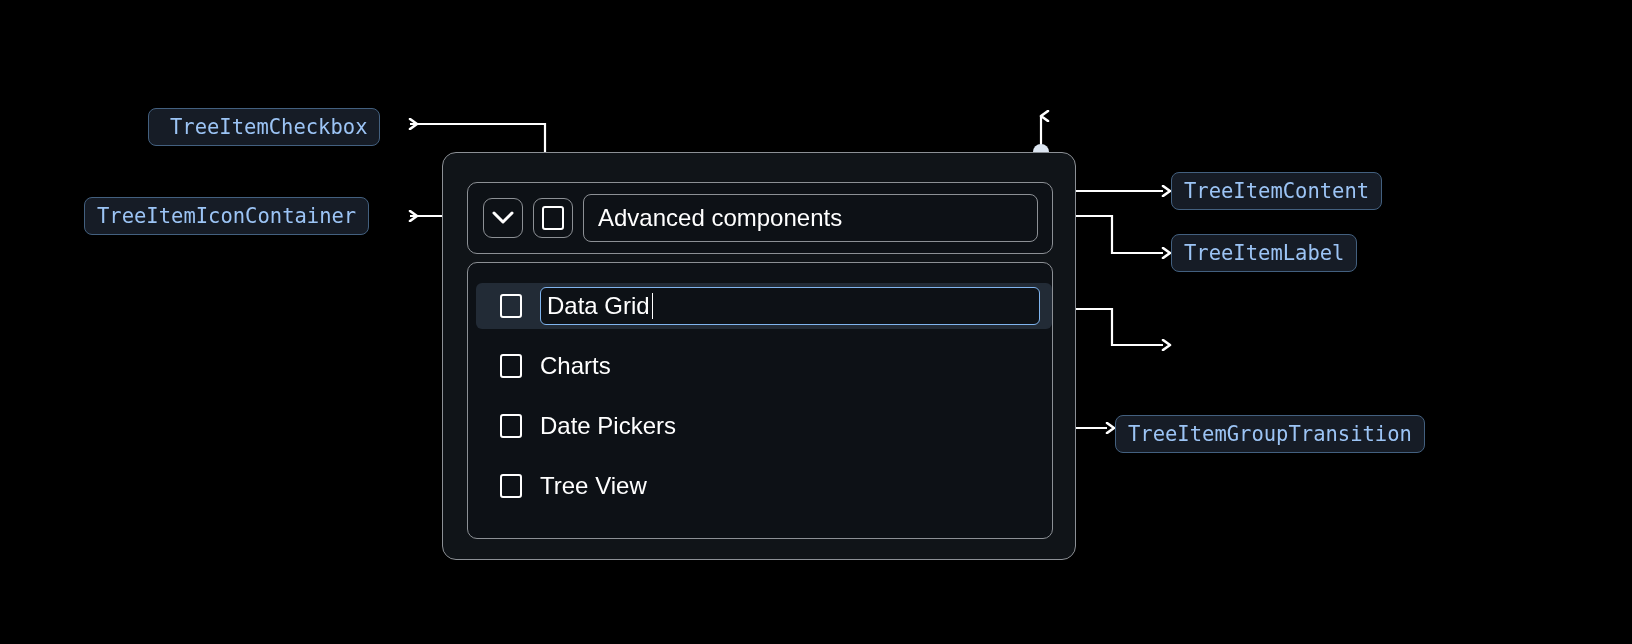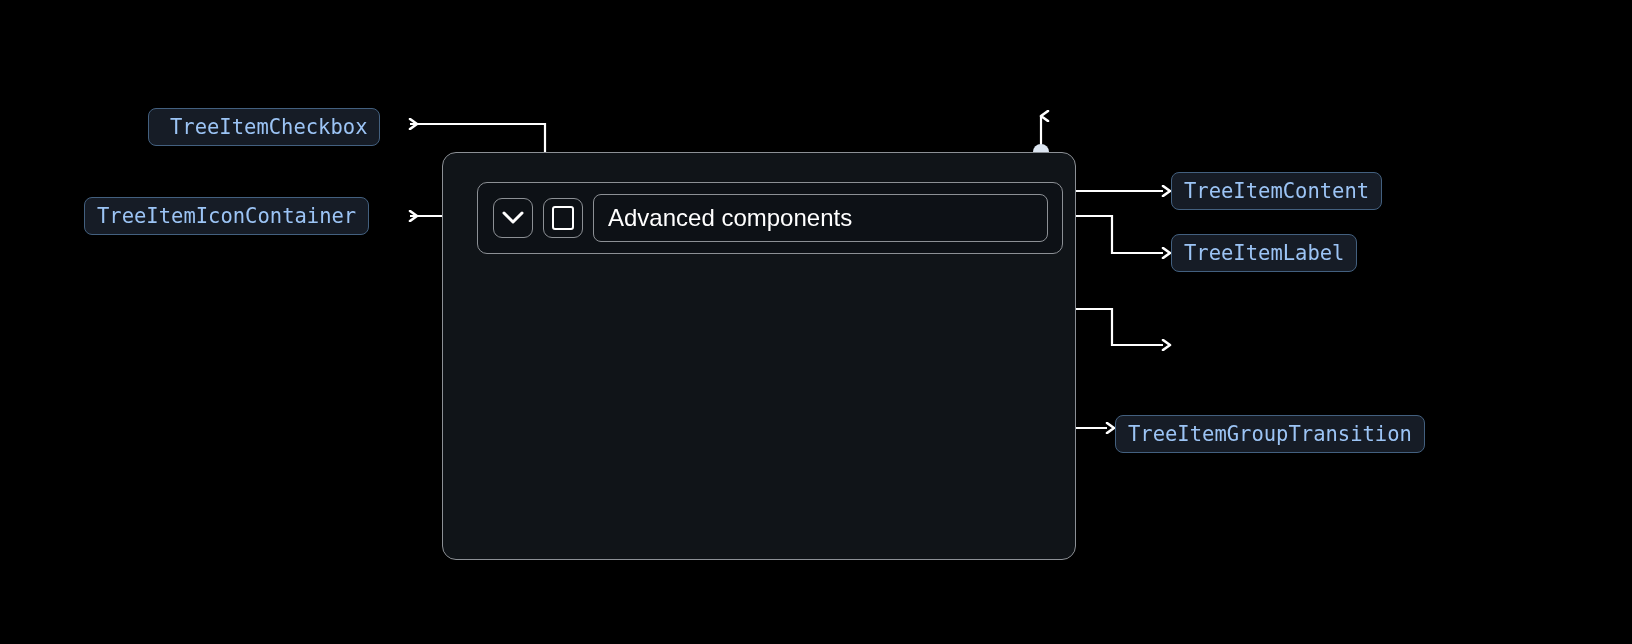--- a/index.html
+++ b/index.html
@@ -71,21 +71,20 @@
     width: 586px;
     height: 72px;
     box-sizing: border-box;
     background: #0d1116;
     border: 1px solid #8c9095;
     border-radius: 10px;
     display: flex;
     align-items: center;
     padding: 0 0 0 15px;
     gap: 10px;
-    margin-left: 10px;
   }
 
   .icon-container {
     width: 40px;
     height: 40px;
     box-sizing: border-box;
     border: 1px solid #8c9095;
     border-radius: 9px;
     display: flex;
     align-items: center;
@@ -271,15 +270,41 @@
 
       <div class="cb-container">
         <div class="cb-box"></div>
       </div>
 
       <div class="tree-label">
         <span>Advanced components</span>
       </div>
     </div>
 
+    <div class="group-transition">
+
+      <div class="child-row selected">
+        <div class="child-cb"></div>
+        <div class="label-input">
+          <span>Data Grid</span>
+            <span class="caret"></span>
+        </div>
+      </div>
+
+      <div class="child-row">
+        <div class="child-cb"></div>
+        <div class="child-label">Charts</div>
+      </div>
+
+      <div class="child-row">
+        <div class="child-cb"></div>
+        <div class="child-label">Date Pickers</div>
+      </div>
+
+      <div class="child-row">
+        <div class="child-cb"></div>
+        <div class="child-label">Tree View</div>
+      </div>
+
+    </div>
   </div>
 
 </div>
 
 </body></html>

